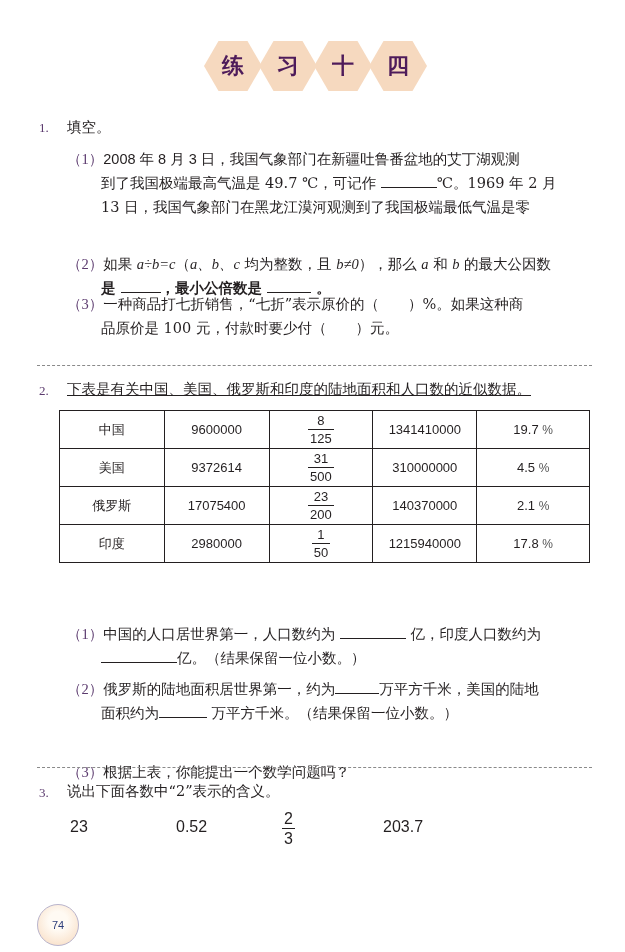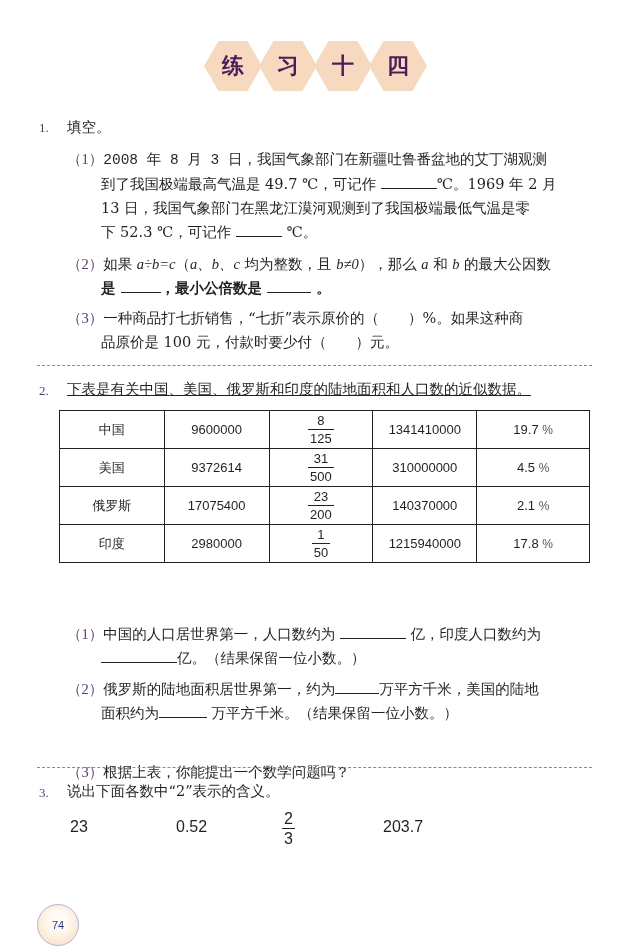--- a/index.html
+++ b/index.html
@@ -23,21 +23,21 @@
   .q-num {
     position: absolute; font-size: 13px; color: #5b3a6e;
     font-family: "Liberation Serif", serif;
   }
   .q-text { position: absolute; font-size: 14.5px; line-height: 24px; }
   .sub {
     position: absolute; left: 67px; width: 528px;
     font-size: 14.5px; line-height: 24px;
   }
   .sub .lbl { color: #5b3a6e; font-family: "Liberation Serif", serif; }
-  .sans { font-family: Liberation Mono, monospace; }
+  .sans { font-family: Liberation Sans, sans-serif; }
   .it { font-style: italic; font-family: "Liberation Serif", serif; }
   .blank { display: inline-block; border-bottom: 1.4px solid #231f20; height: 15px; vertical-align: baseline; }
   .indent { padding-left: 34px; text-indent: -34px; }
   .divider {
     position: absolute; left: 37px; width: 555px; height: 0;
     border-top: 1.5px dashed #8a8a8a;
   }
   table.data {
     position: absolute; left: 59px; top: 410px; width: 531px;
     border-collapse: collapse; font-size: 13px;
@@ -76,40 +76,35 @@
 
 <div class="sub" style="top:147px;">
   <div class="indent">
     <span class="lbl">（1）</span><span class="sans">2008 年 8 月 3 日，我国气象部门在新疆吐鲁番盆地的艾丁湖观测</span>
   </div>
   <div style="padding-left:34px;">
     <span>到了我国极端最高气温是 49.7 ℃，可记作</span>
     <span class="blank" style="width:56px;"></span><span>℃。1969 年 2 月</span>
   </div>
   <div style="padding-left:34px;">13 日，我国气象部门在黑龙江漠河观测到了我国极端最低气温是零</div>
-  <div style="padding-left:34px;">
-    <span>下 52.3 ℃，可记作</span>
-    <span class="blank" style="width:46px;"></span>
-    <span>℃。</span>
-  </div>
 </div>
 
 <div class="sub" style="top:252px;">
   <div>
     <span class="lbl">（2）</span><span>如果 </span><span class="it">a÷b=c</span><span>（</span><span class="it">a、b、c</span><span> 均为整数，且 </span><span class="it">b≠0</span><span>），那么 </span><span class="it">a</span><span> 和 </span><span class="it">b</span><span> 的最大公因数</span>
   </div>
   <div style="padding-left:34px;font-weight:bold;">
     <span>是</span>
     <span class="blank" style="width:40px;"></span><span>，最小公倍数是</span>
     <span class="blank" style="width:44px;"></span>
     <span>。</span>
   </div>
 </div>
 
-<div class="sub" style="top:306px;">
+<div class="sub" style="top:292px;">
   <div>
     <span class="lbl">（3）</span><span>一种商品打七折销售，“七折”表示原价的（　　）%。如果这种商</span>
   </div>
   <div style="padding-left:34px;">品原价是 100 元，付款时要少付（　　）元。</div>
 </div>
 
 <div class="divider" style="top:365px;"></div>
 
 <div class="q-num" style="left:39px; top:383px;">2.</div>
 <div class="q-text" style="left:67px; top:377px;text-decoration:underline;">下表是有关中国、美国、俄罗斯和印度的陆地面积和人口数的近似数据。</div>

